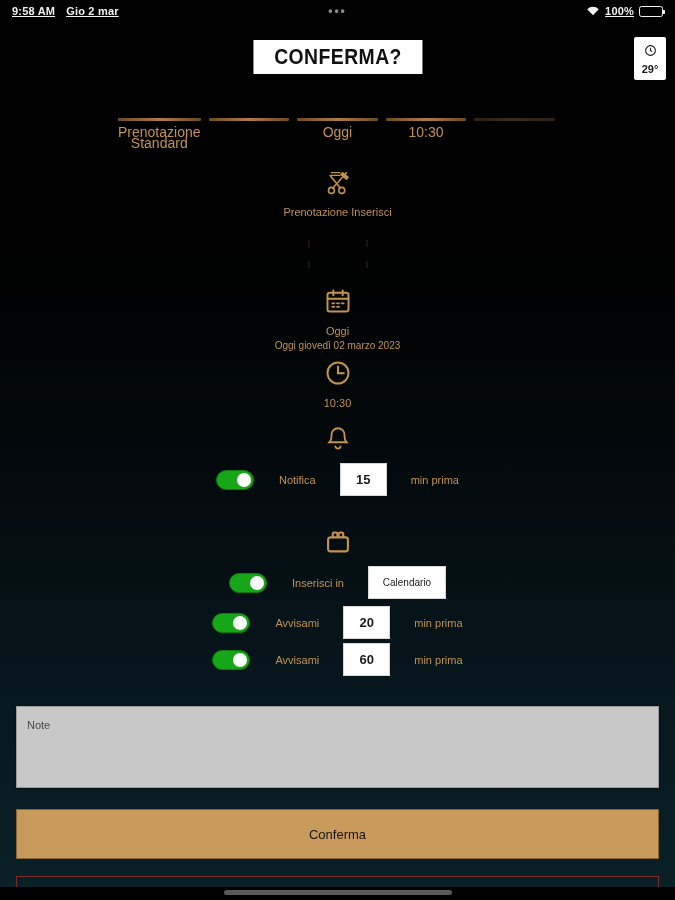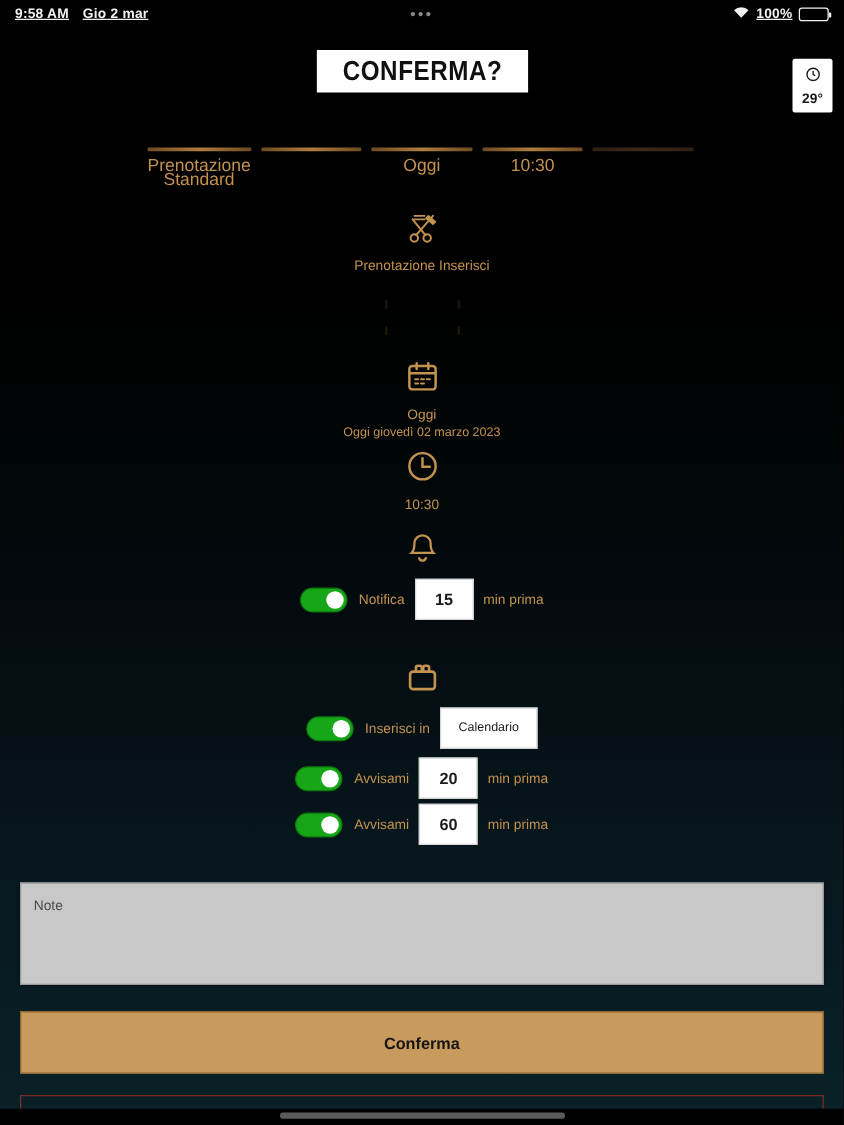--- a/index.html
+++ b/index.html
@@ -64,21 +64,21 @@
     line-height: 1.05;
   }
   .title-chip span { display: block; transform: scaleX(.88); }
 
   .weather-widget {
     position: absolute; top: 37px; right: 9px;
     width: 32px; height: 43px;
     background: #ffffff; color: #1a1a1a;
     border-radius: 2px;
     display: flex; flex-direction: column;
-    align-items: center; justify-content: center; gap: 2px; margin-top: 10px;
+    align-items: center; justify-content: center; gap: 2px;
   }
   .weather-widget .wtemp { font-size: 11px; font-weight: 600; }
 
   
   .stepper {
     position: absolute; top: 118px; left: 118px; width: 437px;
     display: flex; gap: 8px;
   }
   .step { flex: 1; }
   .step-bar {
@@ -114,21 +114,21 @@
   .ghost-box i.c { left: 0; bottom: 0; }
   .ghost-box i.d { right: 0; bottom: 0; }
 
   .cal { top: 287px; }
   .clk { top: 359px; }
 
   
   .row {
     position: absolute; left: 0; right: 0;
     display: flex; align-items: center; justify-content: center;
-    gap: 0;
+    gap: 16px;
   }
   .toggle {
     width: 38px; height: 20px; border-radius: 10px;
     background: #17a617; position: relative; flex: none;
     border: 1px solid #0d7a0d;
   }
   .toggle .knob {
     position: absolute; top: 2px; right: 2px;
     width: 14px; height: 14px; border-radius: 50%;
     background: #fff;
@@ -173,21 +173,21 @@
   }
   .notes-ph { color: #4a4a4a; font-size: 11px; }
 
   
   .confirm {
     position: absolute; left: 16px; top: 809px;
     width: 643px; height: 50px;
     background: #c89a5b;
     border: 1px solid #8a6530;
     color: #151515;
-    font-size: 13px; font-weight: 700;
+    font-size: 13px; font-weight: 400;
     display: flex; align-items: center; justify-content: center;
   }
   .redbox {
     position: absolute; left: 16px; top: 876px;
     width: 643px; height: 24px;
     border: 1px solid #7e2a2a;
     border-bottom: none;
   }
   .home-bar-area {
     position: absolute; left: 0; right: 0; bottom: 0; height: 13px;

